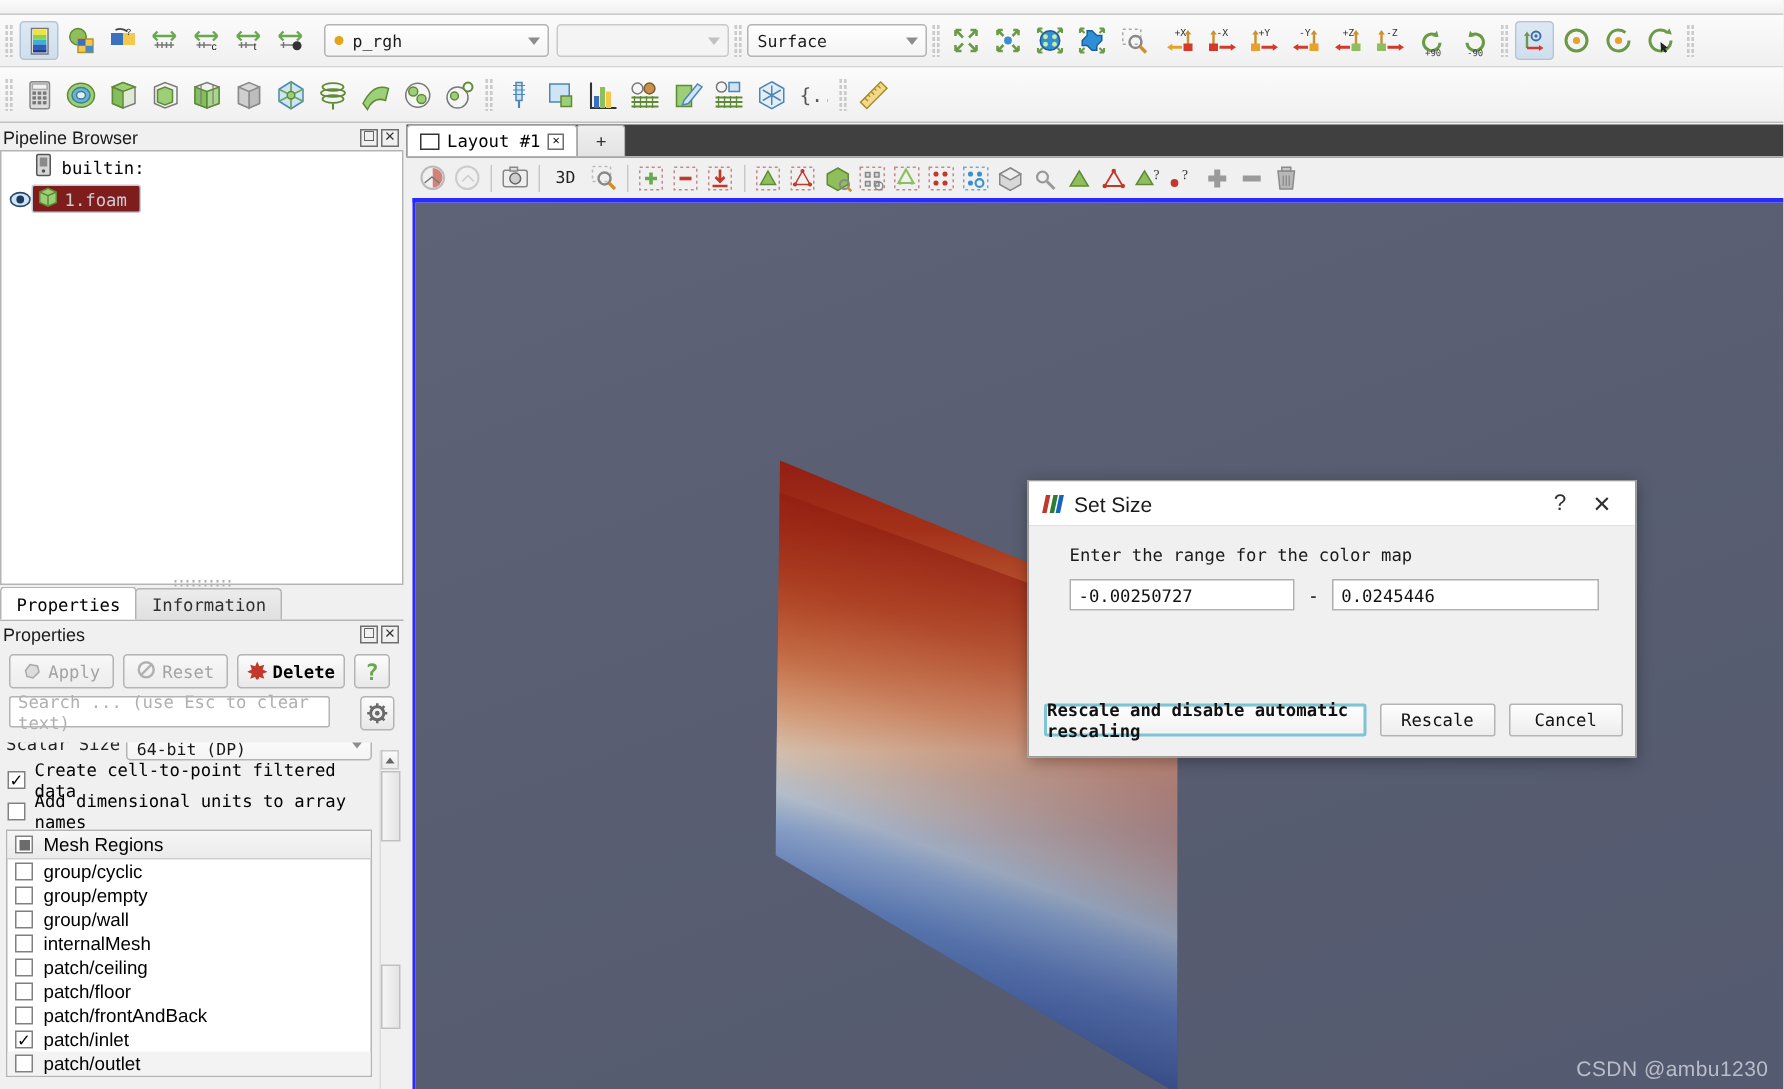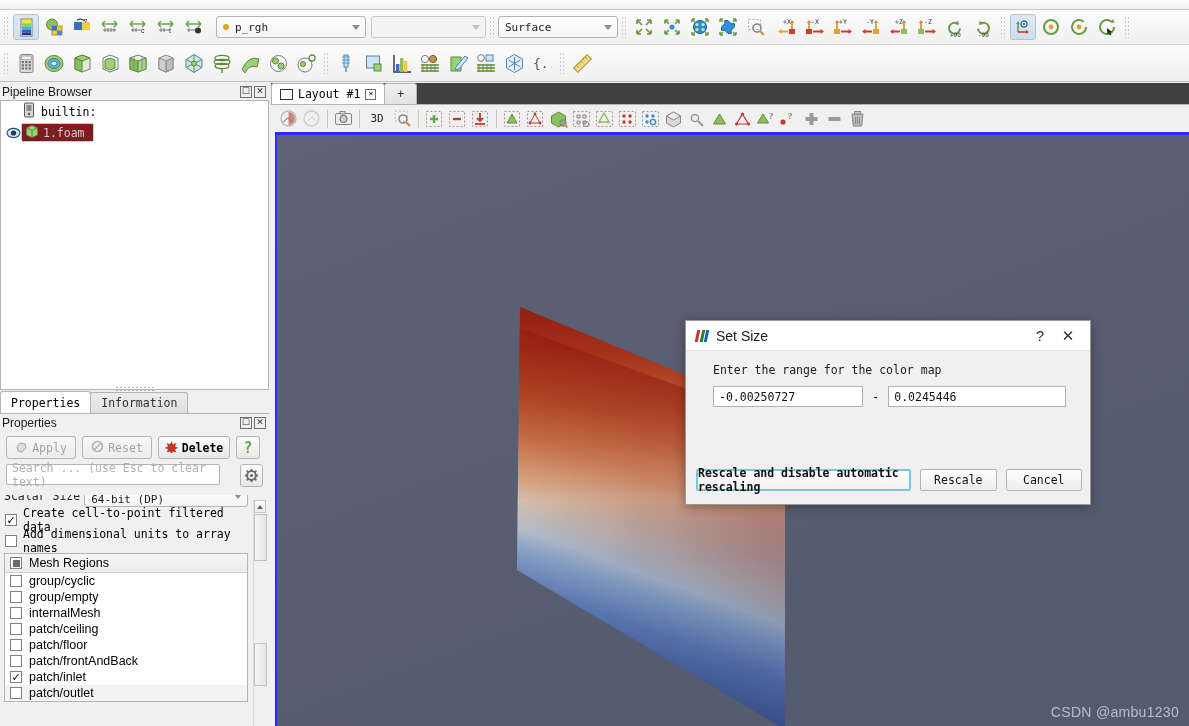--- a/index.html
+++ b/index.html
@@ -831,20 +831,24 @@
             <span class="cbox partial"></span>
             <span class="lbl">Mesh Regions</span>
           </div>
           <div class="mr-row">
             <span class="cbox"></span>
             <span>group/cyclic</span>
           </div>
           <div class="mr-row">
             <span class="cbox"></span>
             <span>group/empty</span>
+          </div>
+          <div class="mr-row">
+            <span class="cbox"></span>
+            <span>group/wall</span>
           </div>
           <div class="mr-row">
             <span class="cbox"></span>
             <span>internalMesh</span>
           </div>
           <div class="mr-row">
             <span class="cbox"></span>
             <span>patch/ceiling</span>
           </div>
           <div class="mr-row">

